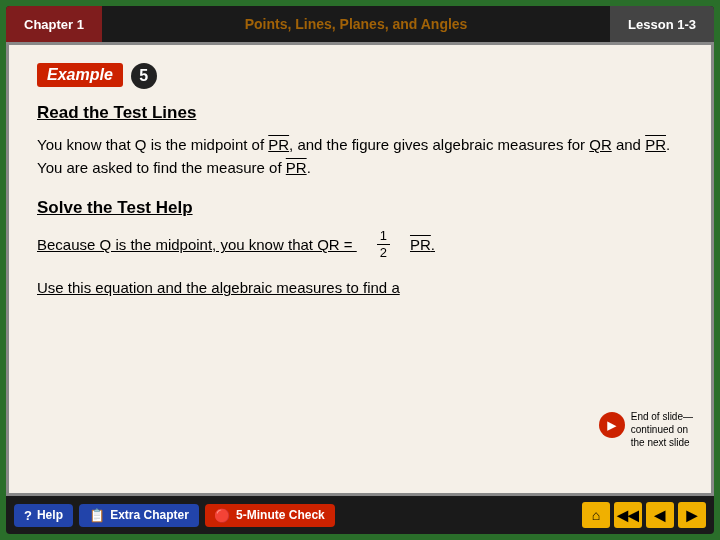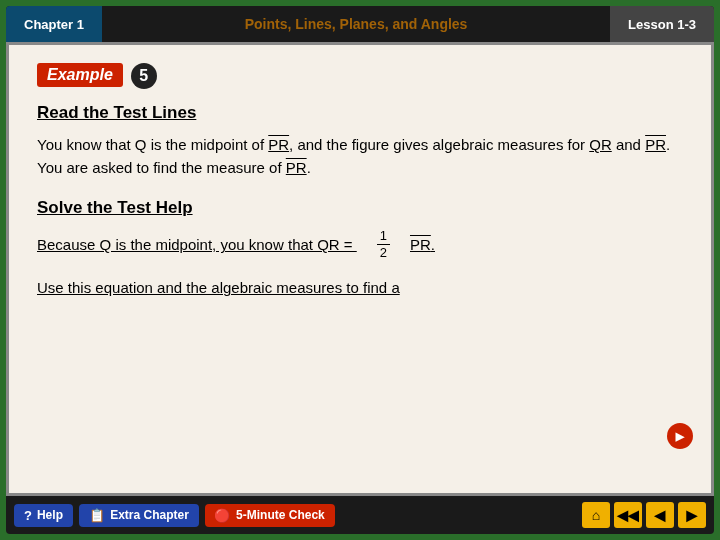--- a/index.html
+++ b/index.html
@@ -23,21 +23,21 @@
     
     .top-bar {
       display: flex;
       align-items: center;
       height: 36px;
       background: #1a1a1a;
       border-radius: 4px 4px 0 0;
     }
 
     .chapter-tab {
-      background: #0c4a6e;
+      background: #7f1d1d;
       color: #fff;
       font-weight: bold;
       font-size: 13px;
       padding: 0 18px;
       height: 100%;
       display: flex;
       align-items: center;
       border-radius: 4px 0 0 0;
     }
 
@@ -304,20 +304,21 @@
       <u><span><span class="overline">PR</span>.</span></u>
     </div>
 
     <div class="body-text">
       <u>Use this equation and the algebraic measures to find a</u>
     </div>
 
 
     <div class="end-note">
       <div class="end-note-icon">▶</div>
+      <div class="end-note-text">End of slide—<br>continued on<br>the next slide</div>
     </div>
 
   </div>
 
   <div class="bottom-bar">
     <div class="bottom-left">
       <button class="btn-help">
         <span class="btn-icon">?</span>
         <span>Help</span>
       </button>

